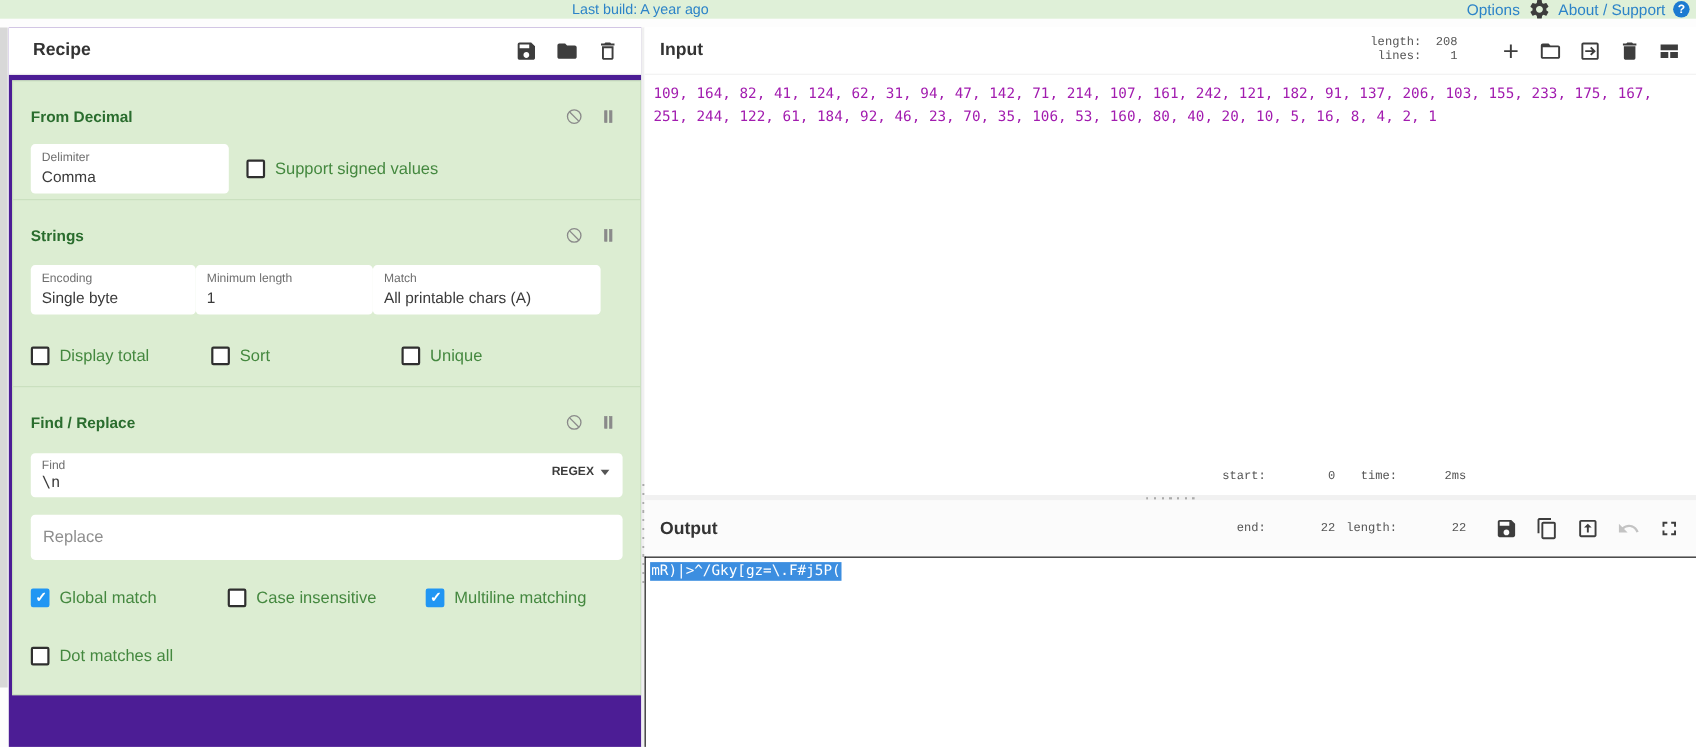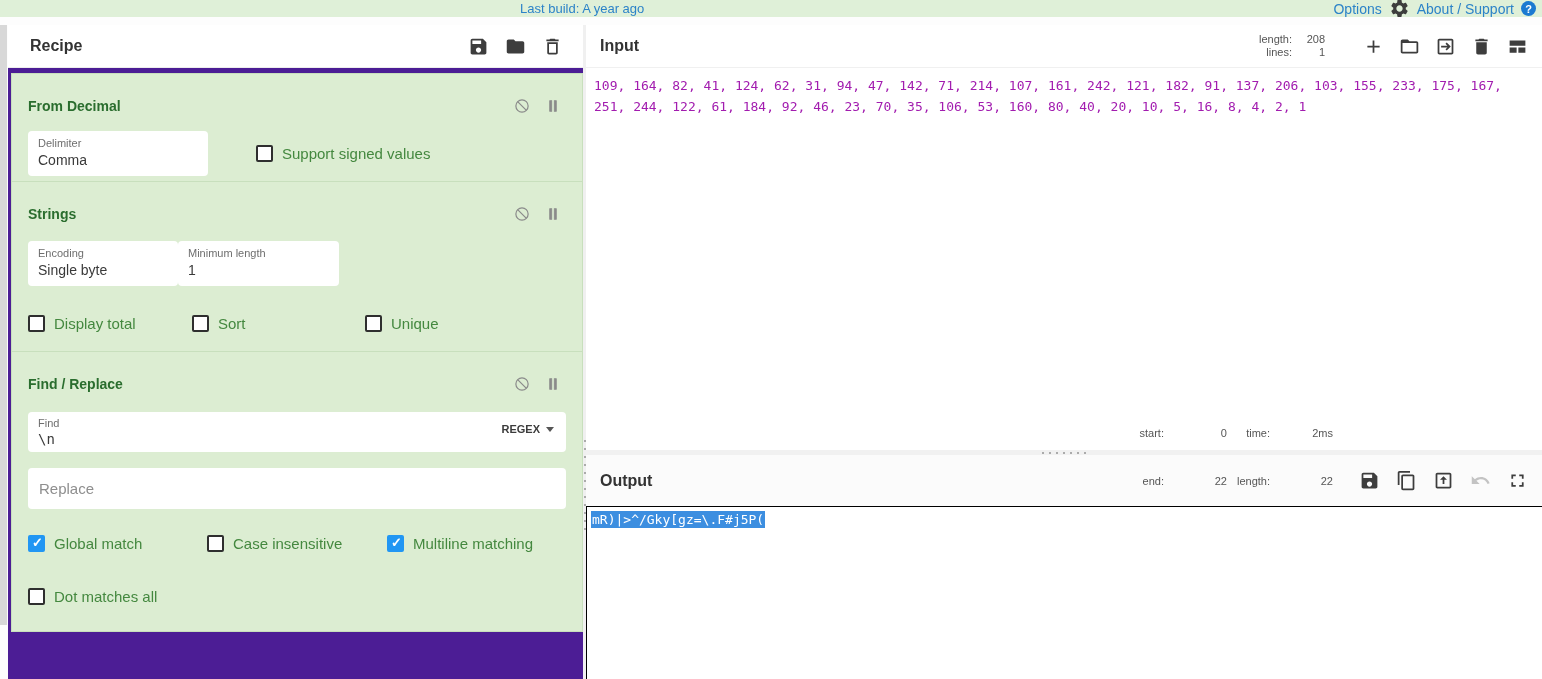--- a/index.html
+++ b/index.html
@@ -39,21 +39,21 @@
   .arg-box { background:#fff; border-radius:4px; padding:5px 10px; height:45px; cursor:text; }
   .arg-label { font-size:11px; color:#6e6e6e; line-height:14px; }
   .arg-value { font-size:14px; color:#3a3a3a; line-height:20px; white-space:nowrap; }
 
   .cb { display:flex; align-items:center; gap:9px; cursor:pointer; }
   .cb-box { width:17px; height:17px; border:2px solid #2f2f2f; border-radius:2px; background:#fff; flex:none; position:relative; }
   .cb-box.checked { background:#2196f3; border-color:#2196f3; }
   .cb-box.checked::after { content:"✓"; position:absolute; left:2px; top:-2px; color:#fff; font-size:13px; font-weight:bold; }
   .cb-label { font-size:15px; color:#44883f; }
 
-  .op1-row { display:flex; align-items:center; margin-top:17px;gap:32px; }
+  .op1-row { display:flex; align-items:center; margin-top:17px; }
   .arg-delimiter { width:180px; }
   .op1-row .cb { margin-left:16px; }
 
   .op2-args { display:flex; margin-top:19px; }
   .arg-encoding { width:150px; } .arg-minlen { width:161px; } .arg-match { width:207px; }
   .op2-checks { display:grid; grid-template-columns:164px 173px 1fr; margin-top:29px; align-items:center; }
 
   .find-box { margin-top:20px; height:40px; position:relative; background:#fff; border-radius:4px; padding:4px 10px; cursor:text; }
   .find-value { font-family:"DejaVu Sans Mono", monospace; font-size:14px; color:#3a3a3a; line-height:19px; }
   .regex-dd { position:absolute; right:12px; top:11px; display:flex; align-items:center; gap:6px;
@@ -68,21 +68,21 @@
   .v-splitter { position:absolute; left:583px; top:25px; width:3px; height:654px; background:#f0f0f0; cursor:col-resize; }
   .v-handle { position:absolute; left:0; top:415px; width:3px; height:92px;
     background-image:repeating-linear-gradient(180deg,#ababab 0 2px, transparent 2px 8px);
     background-size:2px 100%; background-repeat:no-repeat; background-position:center top; }
 
   
   .io-panel { position:absolute; left:586px; top:25px; width:956px; height:654px; background:#fff; }
   .io-header { position:absolute; left:0; right:0; height:43px; display:flex; align-items:center; padding:0 14px; background:#fff; }
   .input-header { top:0; border-bottom:1px solid #f0f0f0; }
   .io-title { font-size:16px; font-weight:bold; color:#333; }
-  .stats-grid { display:grid; column-gap:5px; font-family:Liberation Sans, sans-serif;
+  .stats-grid { display:grid; column-gap:5px; font-family:Liberation Mono, monospace;
     font-size:11px; line-height:13px; color:#555; text-align:right; }
   .input-stats { margin-left:auto; margin-right:38px; grid-template-columns:auto 28px; }
   .io-icons { display:flex; align-items:center; gap:15px; }
   .input-area { position:absolute; left:0; right:0; top:44px; height:381px; padding:6px 8px;
     font-family:"DejaVu Sans Mono", monospace; font-size:13px; line-height:21px; color:#a21caf;
     white-space:pre-wrap; word-break:break-word; cursor:text; }
   .h-splitter { position:absolute; left:0; right:0; top:425px; height:5px; background:#f1f1f1; cursor:row-resize; }
   .h-handle { margin:2px auto 0; width:44px; height:2px;
     background-image:repeating-linear-gradient(90deg,#ababab 0 2px, transparent 2px 7px); }
   .output-header { top:430px; height:51px; background:#fbfbfb; }
@@ -187,20 +187,24 @@
       </div>
       <div class="op2-args">
         <div class="arg-box arg-encoding">
           <div class="arg-label">Encoding</div>
           <div class="arg-value">Single byte</div>
         </div>
         <div class="arg-box arg-minlen">
           <div class="arg-label">Minimum length</div>
           <div class="arg-value">1</div>
         </div>
+        <div class="arg-box arg-match">
+          <div class="arg-label">Match</div>
+          <div class="arg-value">All printable chars (A)</div>
+        </div>
       </div>
       <div class="op2-checks">
         <div class="cb">
           <span class="cb-box"></span>
           <span class="cb-label">Display total</span>
         </div>
         <div class="cb">
           <span class="cb-box"></span>
           <span class="cb-label">Sort</span>
         </div>

